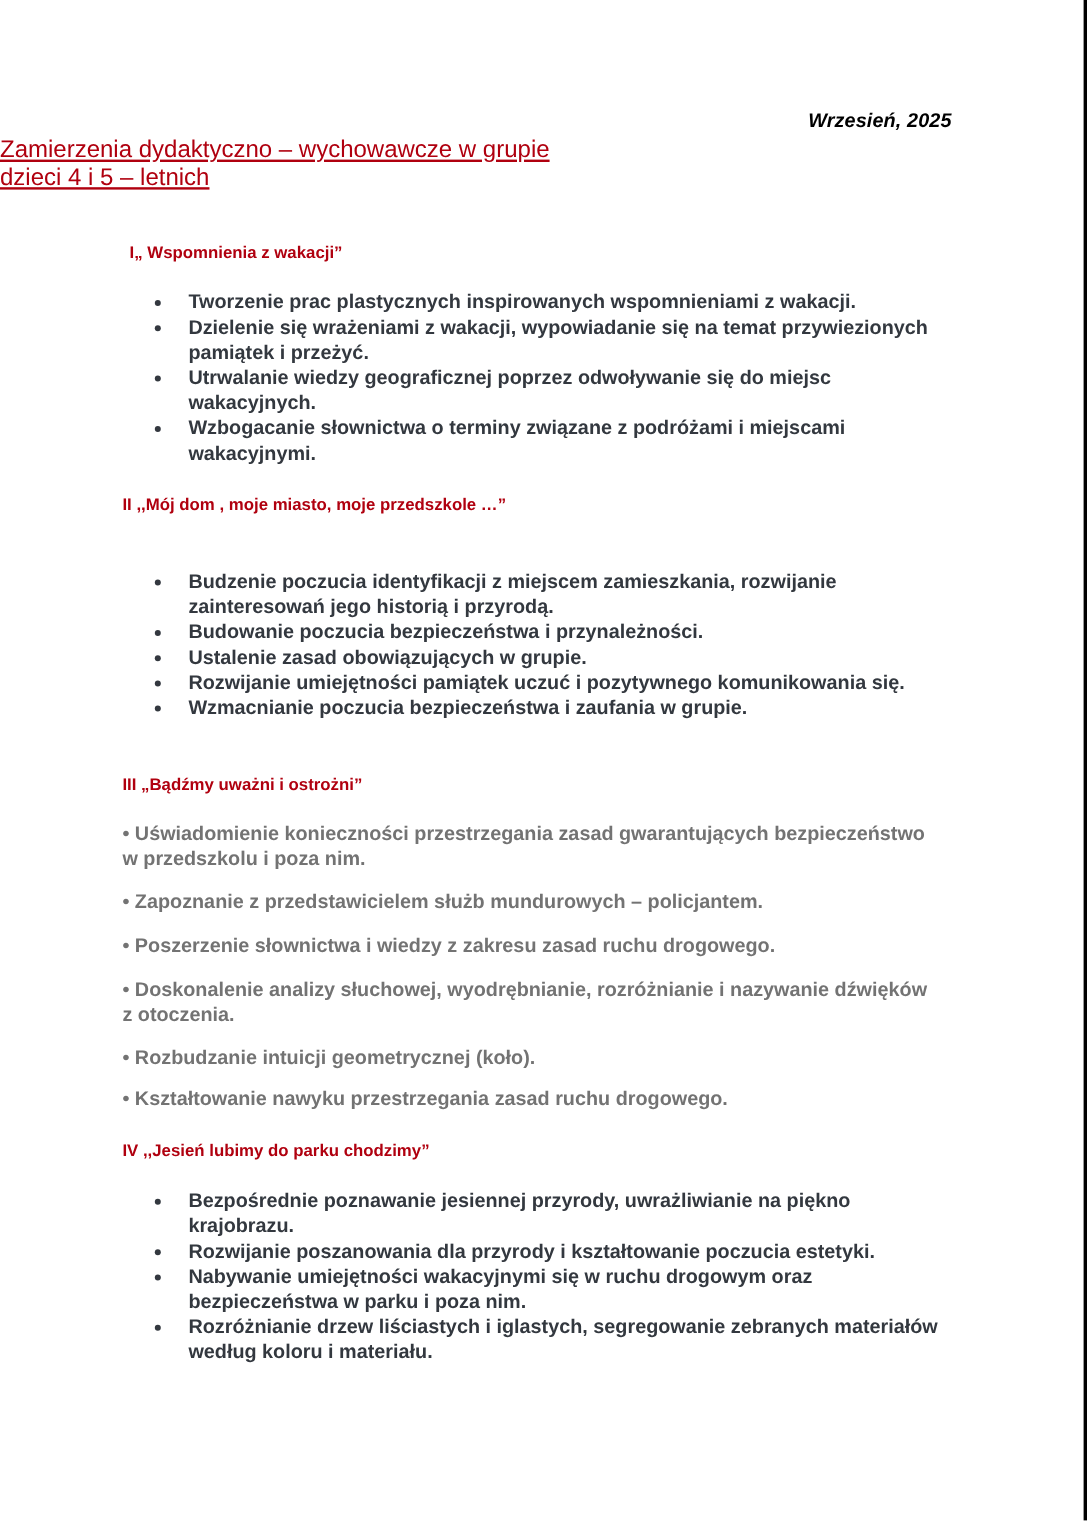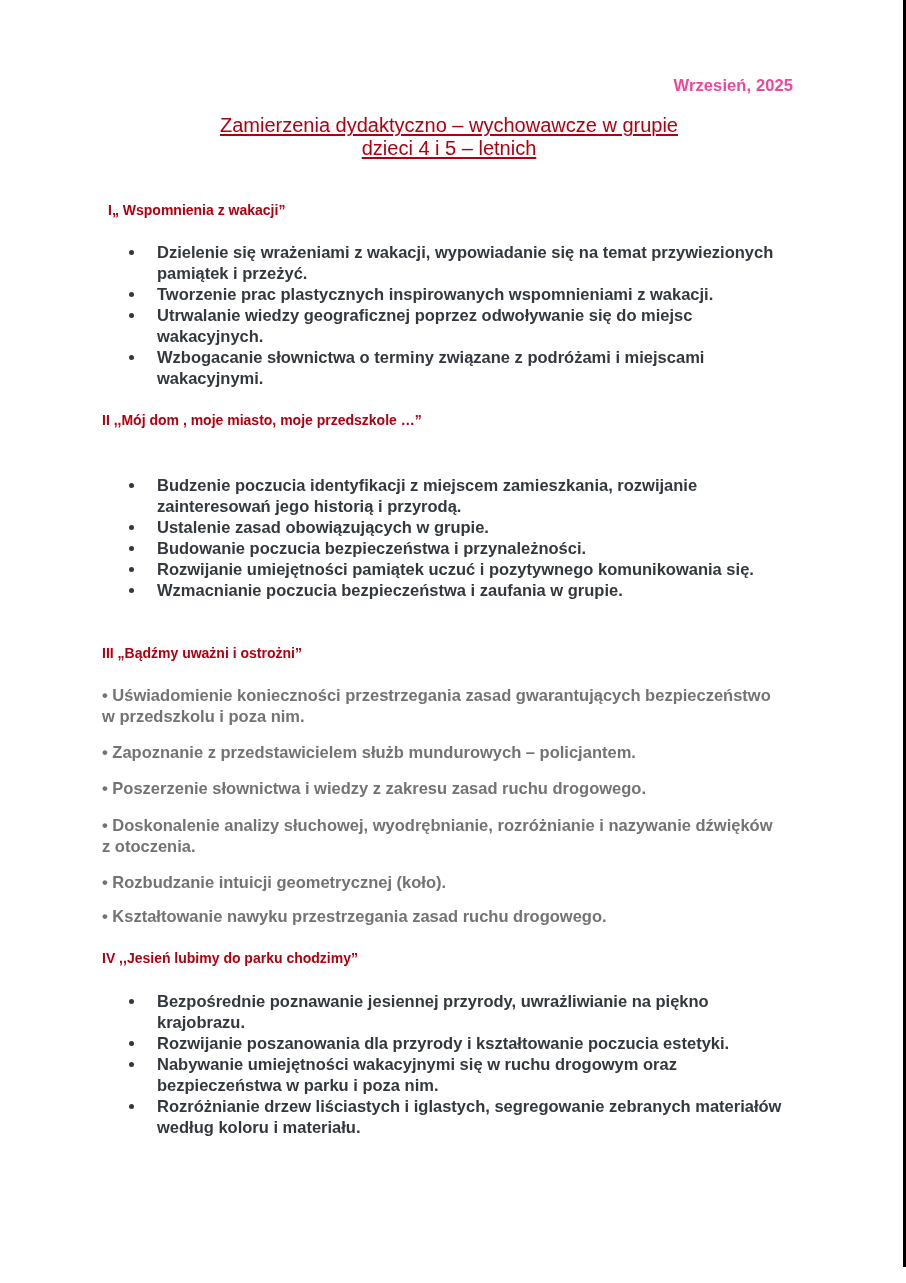--- a/index.html
+++ b/index.html
@@ -24,33 +24,33 @@
     }
     .doc {
       position: absolute;
       left: 0;
       top: 0;
       width: 903px;
       height: 1283px;
     }
     .date {
       position: absolute;
-      top: 76px;
+      top: 92px;
       right: 110px;
       font-size: 16.5px;
       font-weight: bold;
-      color: #ec4899;
+      color: #000000;
       letter-spacing: 0.1px;
+      font-style: italic;
     }
     .title {
       position: absolute;
       top: 114px;
       left: 0;
       width: 898px;
-      text-align: center;
       font-size: 20px;
       line-height: 23px;
       color: #b0000f;
       text-decoration: underline;
       text-decoration-thickness: 2px;
       text-underline-offset: 2px;
     }
     .title span { display: block; }
     .section-heading {
       position: absolute;
@@ -100,31 +100,31 @@
 
   <div class="date">Wrzesień, 2025</div>
 
   <div class="title">
     <span>Zamierzenia dydaktyczno – wychowawcze w grupie</span>
     <span>dzieci 4 i 5 – letnich</span>
   </div>
 
   <div class="section-heading" style="top:202px;left:108px;">I„ Wspomnienia z wakacji”</div>
   <ul class="bullets" style="top:242px;">
+    <li><span class="dot"></span><span>Tworzenie prac plastycznych inspirowanych wspomnieniami z wakacji.</span></li>
     <li><span class="dot"></span><span>Dzielenie się wrażeniami z wakacji, wypowiadanie się na temat przywiezionych pamiątek i przeżyć.</span></li>
-    <li><span class="dot"></span><span>Tworzenie prac plastycznych inspirowanych wspomnieniami z wakacji.</span></li>
     <li><span class="dot"></span><span>Utrwalanie wiedzy geograficznej poprzez odwoływanie się do miejsc wakacyjnych.</span></li>
     <li><span class="dot"></span><span>Wzbogacanie słownictwa o terminy związane z podróżami i miejscami wakacyjnymi.</span></li>
   </ul>
 
   <div class="section-heading" style="top:412px;left:102px;">II ,,Mój dom , moje miasto, moje przedszkole …”</div>
   <ul class="bullets" style="top:475px;">
     <li><span class="dot"></span><span>Budzenie poczucia identyfikacji z miejscem zamieszkania, rozwijanie zainteresowań jego historią i przyrodą.</span></li>
+    <li><span class="dot"></span><span>Budowanie poczucia bezpieczeństwa i przynależności.</span></li>
     <li><span class="dot"></span><span>Ustalenie zasad obowiązujących w grupie.</span></li>
-    <li><span class="dot"></span><span>Budowanie poczucia bezpieczeństwa i przynależności.</span></li>
     <li><span class="dot"></span><span>Rozwijanie umiejętności pamiątek uczuć i pozytywnego komunikowania się.</span></li>
     <li><span class="dot"></span><span>Wzmacnianie poczucia bezpieczeństwa i zaufania w grupie.</span></li>
   </ul>
 
   <div class="section-heading" style="top:645px;left:102px;">III „Bądźmy uważni i ostrożni”</div>
   <div class="para" style="top:685px;">• Uświadomienie konieczności przestrzegania zasad gwarantujących bezpieczeństwo w przedszkolu i poza nim.</div>
   <div class="para" style="top:742px;">• Zapoznanie z przedstawicielem służb mundurowych – policjantem.</div>
   <div class="para" style="top:778px;">• Poszerzenie słownictwa i wiedzy z zakresu zasad ruchu drogowego.</div>
   <div class="para" style="top:815px;">• Doskonalenie analizy słuchowej, wyodrębnianie, rozróżnianie  i nazywanie dźwięków z otoczenia.</div>
   <div class="para" style="top:872px;">• Rozbudzanie intuicji geometrycznej (koło).</div>

